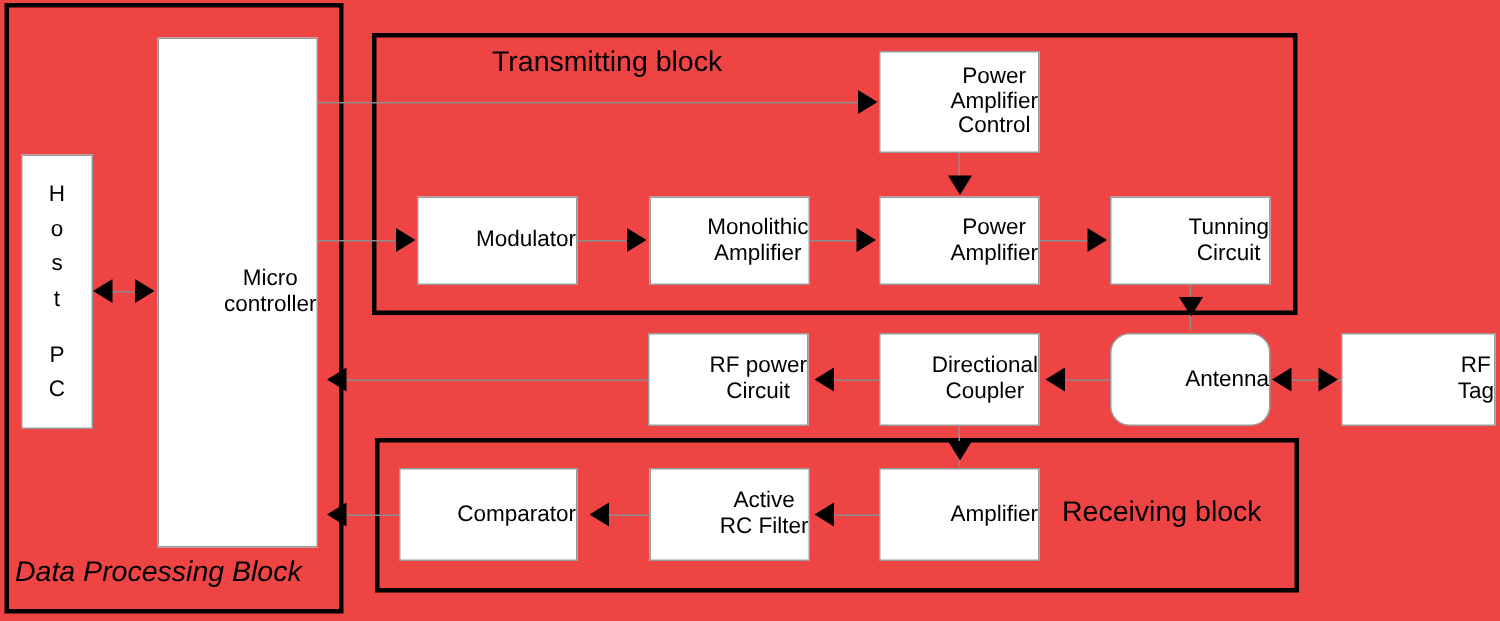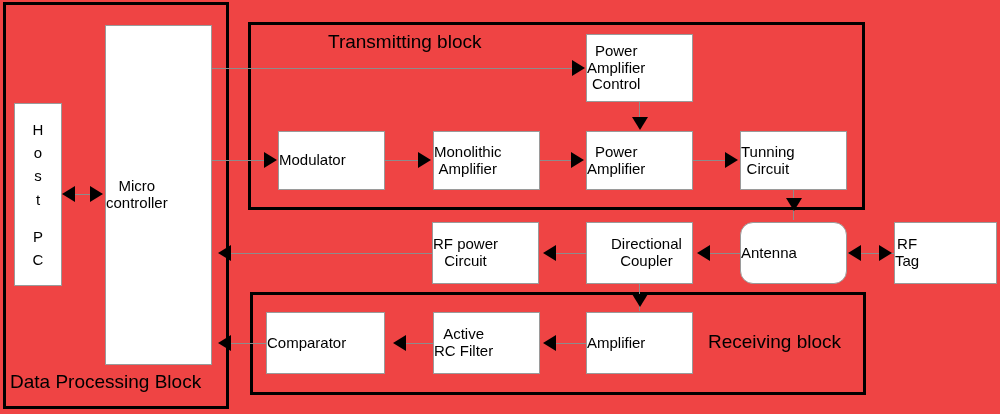--- a/index.html
+++ b/index.html
@@ -4,21 +4,21 @@
 <style>
   html,body{margin:0;padding:0;background:#ffffff;}
   body{font-family:"Liberation Sans","DejaVu Sans",sans-serif;}
   #canvas{position:relative;width:1000px;height:414px;background:#ef4444;overflow:hidden;}
 
   
   .group{position:absolute;border:3px solid #000000;background:transparent;box-sizing:border-box;}
 
   
   .blk{position:absolute;border:1px solid #9a9a9a;background:#ffffff;box-sizing:border-box;
-       display:flex;align-items:center;justify-content:flex-start;text-align:center;
+       display:flex;align-items:center;justify-content:flex-end;text-align:center;
        font-size:15px;line-height:1.12;color:#000;}
   .blk span{display:block;}
 
   
   .caption{position:absolute;font-size:19px;color:#000;white-space:nowrap;}
 
   
   .hline{position:absolute;height:0;border-top:1px solid #8c8c8c;}
   .vline{position:absolute;width:0;border-left:1px solid #8c8c8c;}
 
@@ -40,21 +40,21 @@
   <div class="group" id="g-data" style="left:3px;top:2px;width:226px;height:407px;"></div>
 
   <div class="group" id="g-tx" style="left:248px;top:22px;width:617px;height:188px;"></div>
 
   <div class="group" id="g-rx" style="left:250px;top:292px;width:616px;height:103px;"></div>
 
   <div class="caption" style="left:328px;top:31px;">Transmitting block</div>
 
   <div class="caption" style="left:708px;top:331px;">Receiving block</div>
 
-  <div class="caption" style="left:10px;top:371px;">Data Processing Block</div>
+  <div class="caption" style="left:10px;top:371px;font-style:italic;">Data Processing Block</div>
 
   <div class="blk" id="host-pc" style="left:14px;top:103px;width:48px;height:183px;">
     <span>H</span>
     <span>o</span>
     <span>s</span>
     <span>t</span>
     <span class="gap"></span>
     <span>P</span>
     <span>C</span>
   </div>

